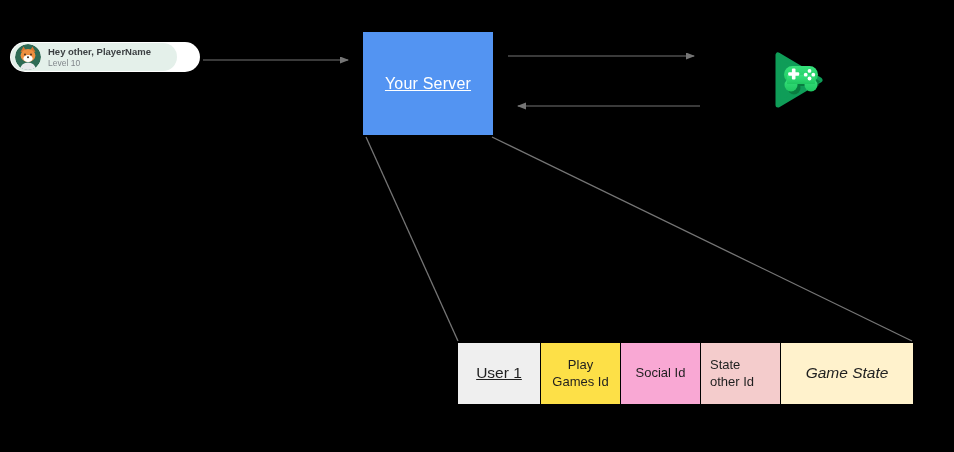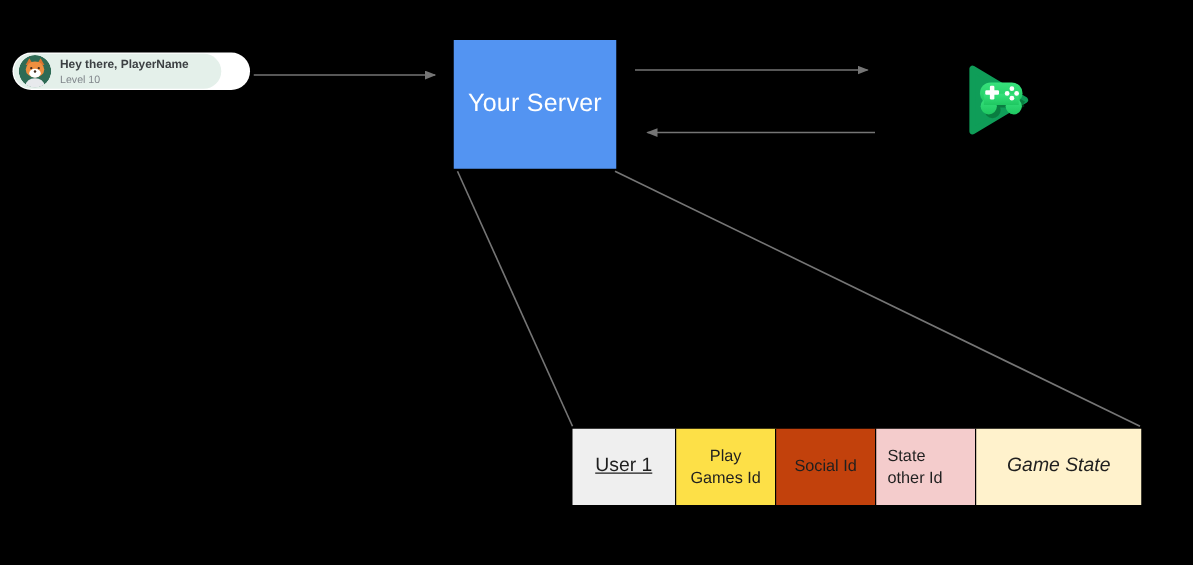--- a/index.html
+++ b/index.html
@@ -55,22 +55,23 @@
   .server-box {
     left: 363px; top: 32px;
     width: 130px; height: 103px;
     background: #5394f2;
     display: flex;
     align-items: center;
     justify-content: center;
   }
   .server-label {
     color: #ffffff;
-    font-size: 20px;
+    font-size: 16px;
     letter-spacing: 0.2px;
+    text-decoration: underline;
   }
 
   
   .play-games { left: 770px; top: 45px; width: 62px; height: 70px; }
 
   
   .connector-layer { left: 0; top: 0; width: 954px; height: 452px; pointer-events: none; }
 
   
   .user-table {
@@ -129,21 +130,21 @@
         <ellipse cx="13" cy="11.5" rx="7.4" ry="6.4" fill="#ef8f3f"></ellipse>
         <ellipse cx="13" cy="14.5" rx="4.6" ry="3.6" fill="#ffffff"></ellipse>
         <circle cx="10" cy="10.5" r="0.9" fill="#40291b"></circle>
         <circle cx="16" cy="10.5" r="0.9" fill="#40291b"></circle>
         <circle cx="13" cy="13.2" r="1" fill="#40291b"></circle>
         <ellipse cx="13" cy="24.5" rx="7.5" ry="6" fill="#e8eaed"></ellipse>
       </g>
     </svg>
   </div>
   <div class="player-texts">
-    <div class="player-greeting">Hey there, PlayerName</div>
+    <div class="player-greeting">Hey other, PlayerName</div>
     <div class="player-level">Level 10</div>
   </div>
 </div>
 
 <div class="abs server-box" style="background-color: rgb(83, 148, 242);">
   <span class="server-label">Your Server</span>
 </div>
 
 <div class="abs play-games">
   <svg width="62" height="70" viewBox="0 0 62 70" xmlns="http://www.w3.org/2000/svg">
@@ -182,21 +183,21 @@
   </svg>
 </div>
 
 <div class="abs user-table">
   <div class="cell cell-user" style="background-color: rgb(239, 239, 239); text-decoration: underline;">
     <span class="cell-inner">User 1</span>
   </div>
   <div class="cell cell-playgames" style="background-color: #fde047;">
     <span class="cell-inner">Play Games Id</span>
   </div>
-  <div class="cell cell-social" style="background-color: #c2410c;">
+  <div class="cell cell-social" style="background-color: #f9a8d4;">
     <span class="cell-inner">Social Id</span>
   </div>
   <div class="cell cell-someother" style="background-color: rgb(244, 204, 204);">
     <span class="cell-inner">State other Id</span>
   </div>
   <div class="cell cell-gamestate" style="background-color: rgb(255, 242, 204);">
     <span class="cell-inner">Game State</span>
   </div>
 </div>
 

